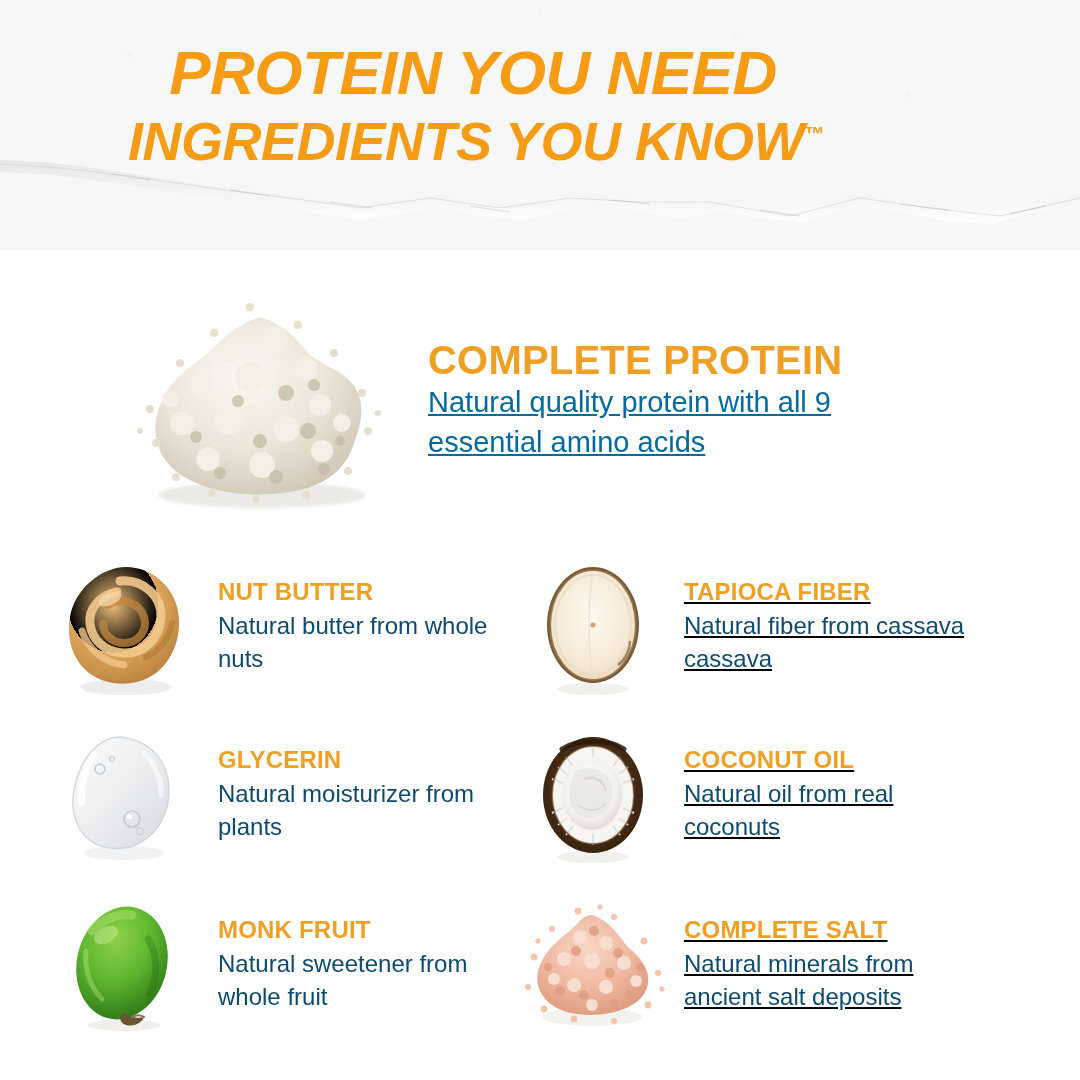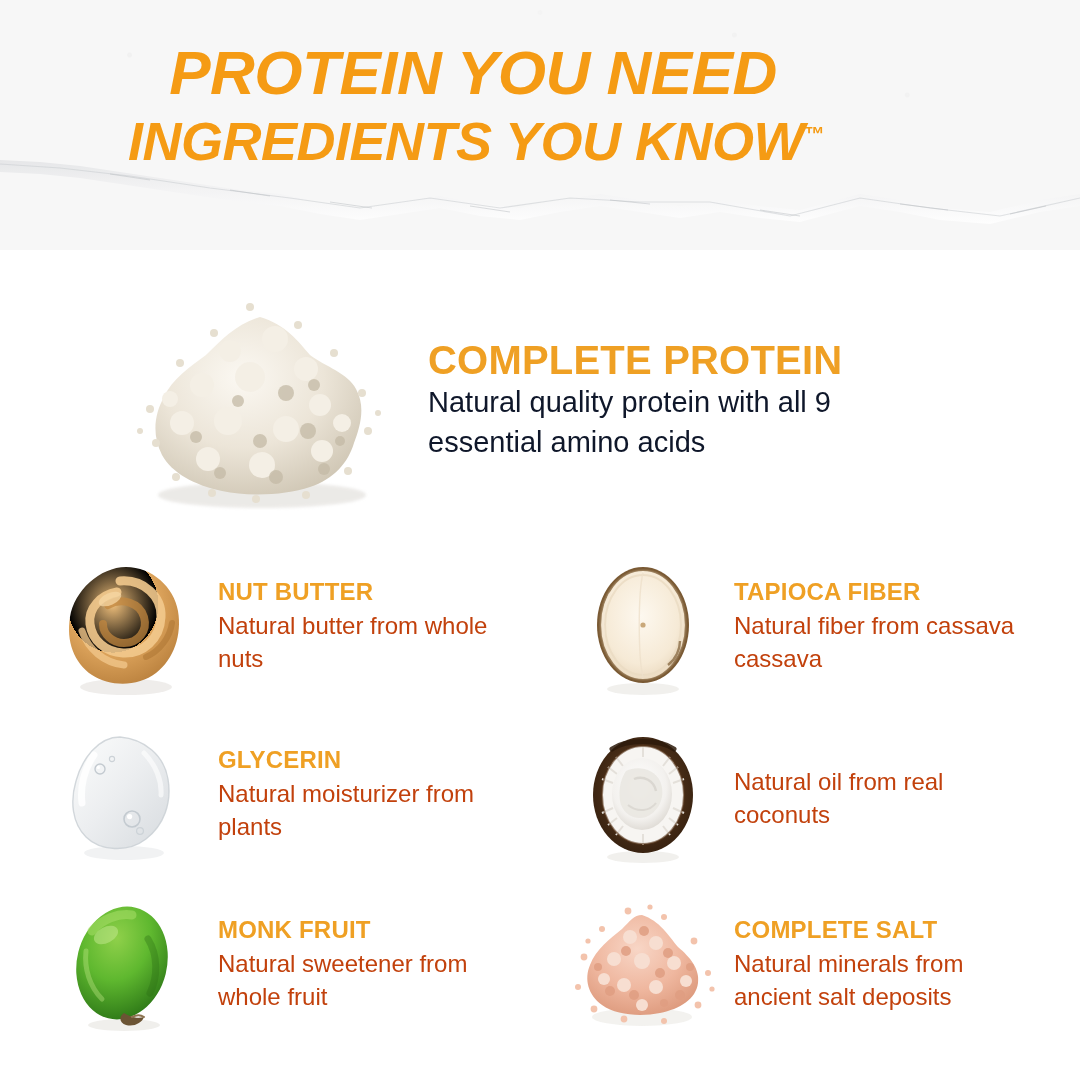--- a/index.html
+++ b/index.html
@@ -54,46 +54,47 @@
     position:absolute; left:0; top:278px; width:884px; height:245px;
     display:flex; align-items:center;
   }
   .hero-img{ width:300px; height:240px; margin-left:110px; flex:none; }
   .hero-text{ margin-left:18px; }
   .hero-text .h{
     color:#EFA024; font-size:40px; font-weight:bold; letter-spacing:.2px;
     line-height:1.05;
   }
   .hero-text .d{
-    color:#0f172a; font-size:29px; line-height:1.36; margin-top:2px;
+    color:#0369a1; font-size:29px; line-height:1.36; margin-top:2px;
     max-width:500px;
+    text-decoration:underline;
   }
 
   
   .grid{
     position:absolute; left:0; top:545px; width:1080px; height:520px;
   }
   .cell{
     position:absolute; width:500px; height:165px;
     display:flex; align-items:center;
   }
   .col-l{ left:48px; }
-  .col-r{ left:564px; }
+  .col-r{ left:514px;text-decoration:underline; }
   .row-1{ top:0; }
   .row-2{ top:168px; }
   .row-3{ top:338px; }
 
   .cell-img{ width:158px; height:150px; flex:none; }
   .cell-text{ margin-left:12px; }
   .cell-text .h{
     color:#EFA024; font-size:24px; font-weight:bold; letter-spacing:.2px;
     line-height:1.05; white-space:nowrap;
   }
   .cell-text .d{
-    color:#c2410c; font-size:24px; line-height:1.37; margin-top:6px;
+    color:#0c4a6e; font-size:24px; line-height:1.37; margin-top:6px;
     max-width:300px;
   }
 </style>
 </head>
 <body>
 
 <div class="top-band">
   <div class="band-noise"></div>
 </div>
 
@@ -321,20 +322,21 @@
       </g>
       <ellipse cx="78" cy="73" rx="30" ry="36" fill="url(#ccFlesh)"></ellipse>
       <path d="M62,50 C74,44 90,48 96,60 C102,74 96,90 82,96
                C70,100 58,92 56,80 C54,66 58,56 62,50 Z" fill="#e9e6e1" opacity="0.85"></path>
       <path d="M70,58 C80,54 90,60 92,70" fill="none" stroke="#d6d2cc" stroke-width="2.4" opacity="0.8"></path>
       <path d="M64,84 C74,92 86,90 92,82" fill="none" stroke="#d6d2cc" stroke-width="2" opacity="0.7"></path>
       <path d="M48,28 C62,18 96,18 110,28" fill="none" stroke="#2d1a0b" stroke-width="5" stroke-linecap="round" opacity="0.85"></path>
       <ellipse cx="79" cy="74" rx="41" ry="49" fill="none" stroke="#5a391e" stroke-width="2" opacity="0.6"></ellipse>
     </svg>
     <div class="cell-text">
+      <div class="h">COCONUT OIL</div>
       <div class="d">Natural oil from real coconuts</div>
     </div>
   </div>
 
   <div class="cell col-l row-3">
     <svg class="cell-img" viewBox="0 0 158 150">
       <defs>
         <radialGradient id="mfG" cx="38%" cy="30%" r="74%">
           <stop offset="0%" stop-color="#8fd04a"></stop>
           <stop offset="50%" stop-color="#5fb82f"></stop>

